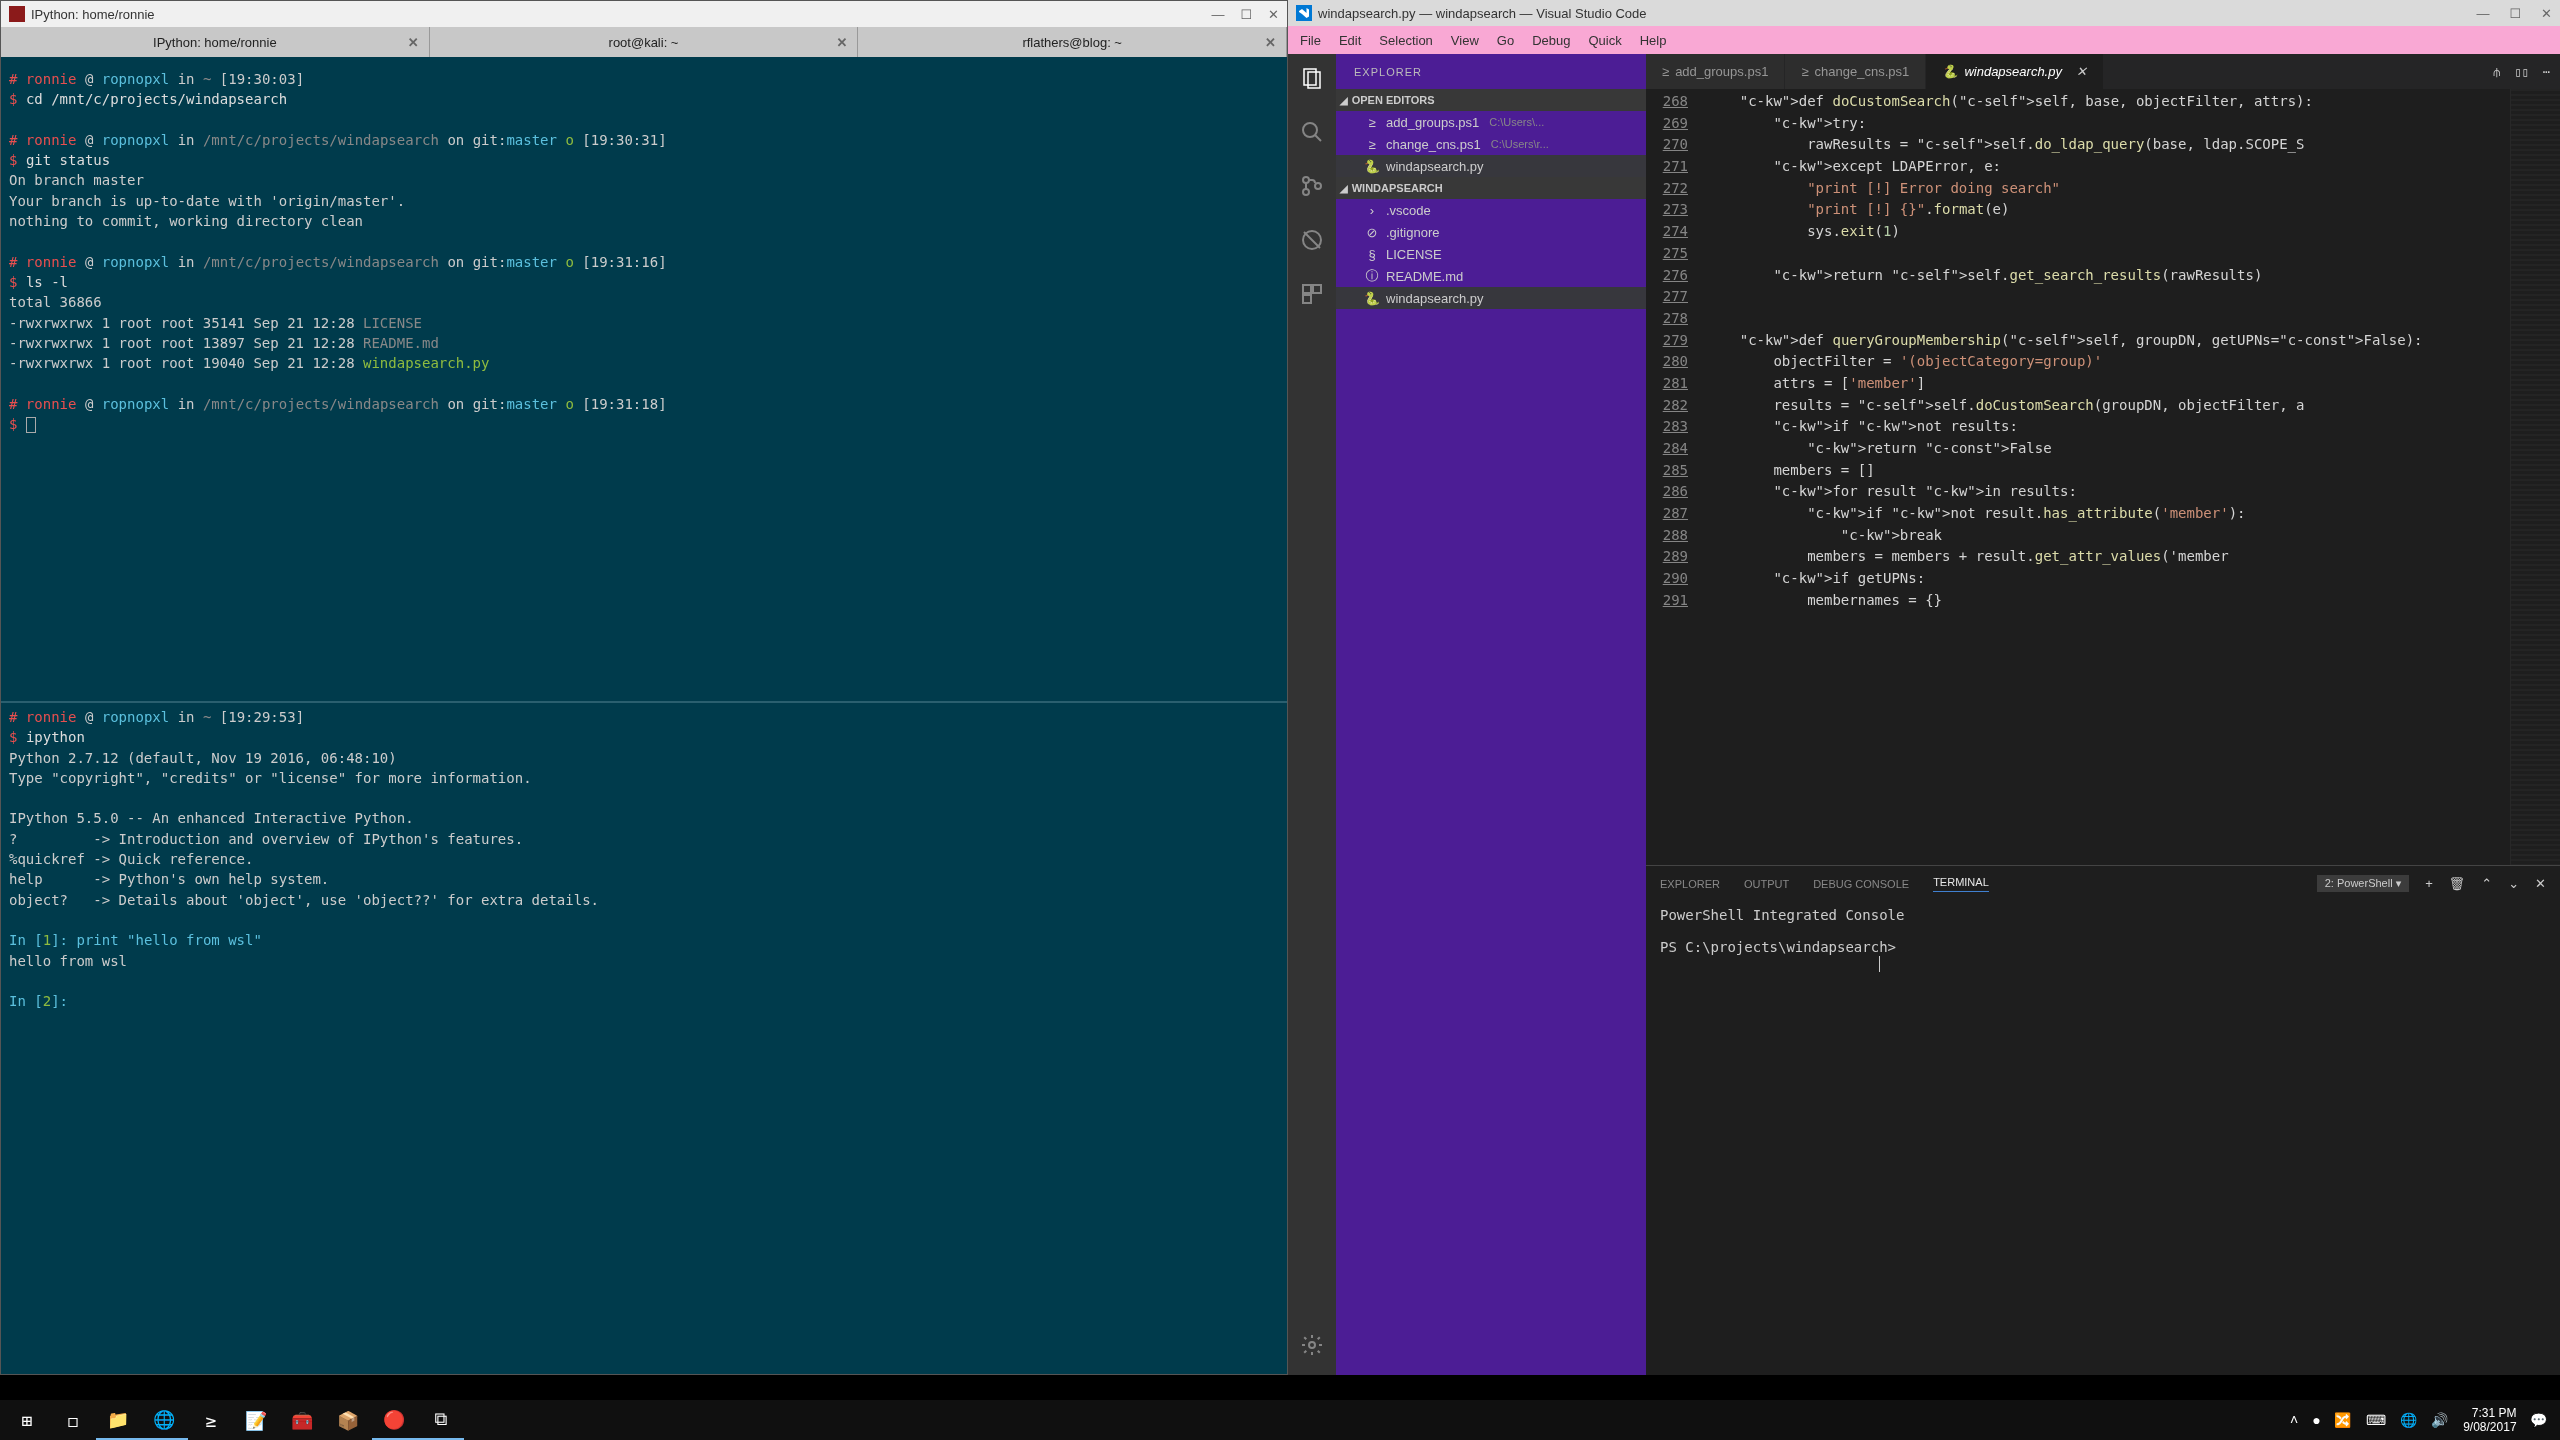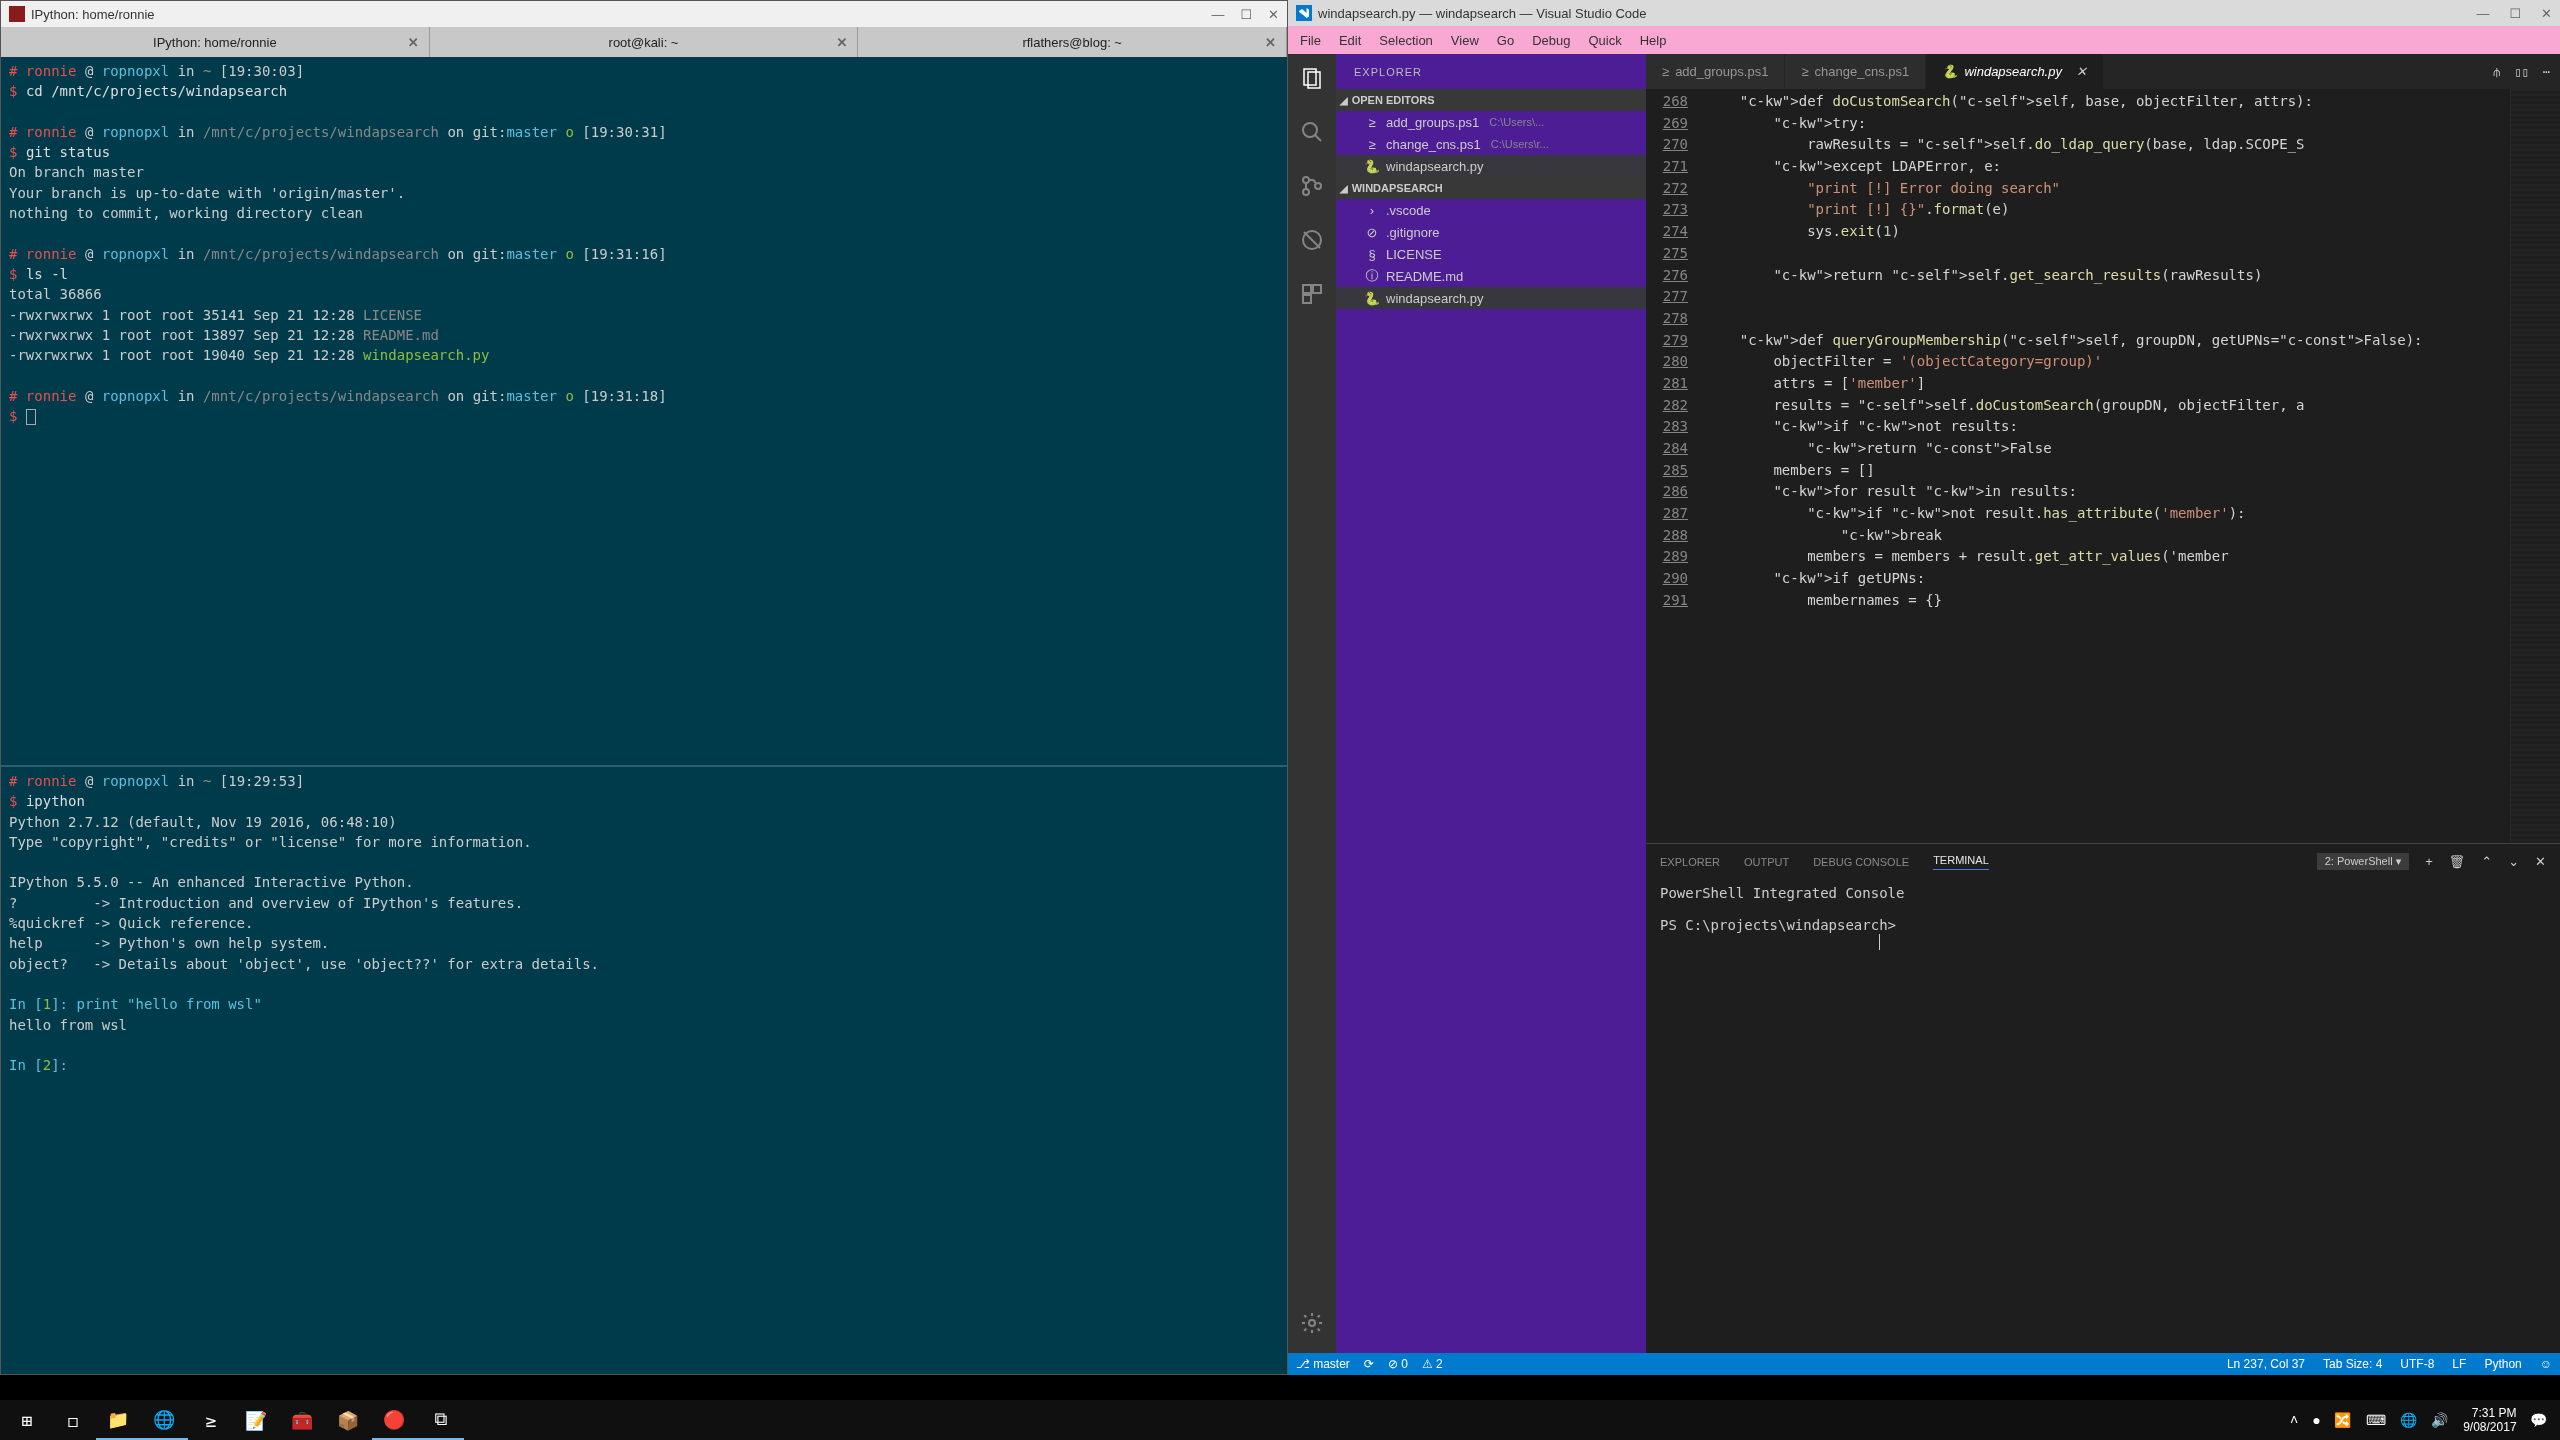--- a/index.html
+++ b/index.html
@@ -8,21 +8,21 @@
 
 .terminal-window { position: absolute; left: 0; top: 0; width: 1288px; height: 1375px; background: #003b4c; border: 1px solid #555; }
 .term-titlebar { height: 26px; background: #f0f0f0; color: #333; display: flex; align-items: center; padding: 0 8px; font-family: 'Segoe UI', sans-serif; font-size: 13px; }
 .term-titlebar-icon { width: 16px; height: 16px; background: #8b1a1a; margin-right: 6px; }
 .term-titlebar-title { flex: 1; }
 .term-titlebar-btns { display: flex; gap: 16px; color: #666; }
 .term-tabs { height: 30px; background: #c8c8c8; display: flex; }
 .term-tab { flex: 1; display: flex; align-items: center; justify-content: center; background: #c8c8c8; color: #222; position: relative; border-right: 1px solid #999; font-family: 'Segoe UI', sans-serif; font-size: 13px; }
 .term-tab .close-x { position: absolute; right: 10px; color: #666; font-weight: bold; }
 .term-pane { padding: 4px 8px; color: #bbb; font-size: 14px; line-height: 1.45; white-space: pre; overflow: hidden; }
-.term-pane-top { height: 710px; border-bottom: 2px solid #2a5f6f; }
+.term-pane-top { height: 638px; border-bottom: 2px solid #2a5f6f; margin-top: 8px; }
 .term-pane-bottom { height: 608px; }
 
 
 .vscode-window { position: absolute; right: 0; top: 0; width: 1272px; height: 1375px; background: #1e1e1e; color: #ccc; display: flex; flex-direction: column; }
 .vsc-titlebar { height: 26px; background: #dadada; color: #333; display: flex; align-items: center; padding: 0 8px; font-family: 'Segoe UI', sans-serif; font-size: 13px; }
 .vsc-titlebar-icon { width: 16px; height: 16px; background: #0078d4; margin-right: 6px; display: flex; align-items: center; justify-content: center; }
 .vsc-titlebar-title { flex: 1; }
 .vsc-titlebar-btns { display: flex; gap: 20px; color: #666; }
 .vsc-menubar { height: 28px; background: #f9a8d4; color: #333; display: flex; align-items: center; padding: 0 4px; font-family: 'Segoe UI', sans-serif; font-size: 13px; gap: 2px; }
 .vsc-menubar .menu-item { padding: 2px 8px; }
@@ -350,34 +350,20 @@
             <span>✕</span>
           </div>
         </div>
         <div class="vsc-panel-body"><span>PowerShell Integrated Console</span>
 
 <span>PS C:\projects\windapsearch&gt;</span>
                           <span class="text-cursor"></span></div>
       </div>
     </div>
   </div>
-  <div class="vsc-statusbar">
-    <span><span>⎇</span> <span>master</span></span>
-    <span>⟳</span>
-    <span>⊘ 0</span>
-    <span>⚠ 2</span>
-    <div class="sb-right">
-      <span>Ln 237, Col 37</span>
-      <span>Tab Size: 4</span>
-      <span>UTF-8</span>
-      <span>LF</span>
-      <span>Python</span>
-      <span>☺</span>
-    </div>
-  </div>
 </div>
 
 <div class="taskbar">
   <div class="task-icon">⊞</div>
   <div class="task-icon">◻</div>
   <div class="task-icon active">📁</div>
   <div class="task-icon active">🌐</div>
   <div class="task-icon">≥</div>
   <div class="task-icon">📝</div>
   <div class="task-icon">🧰</div>

